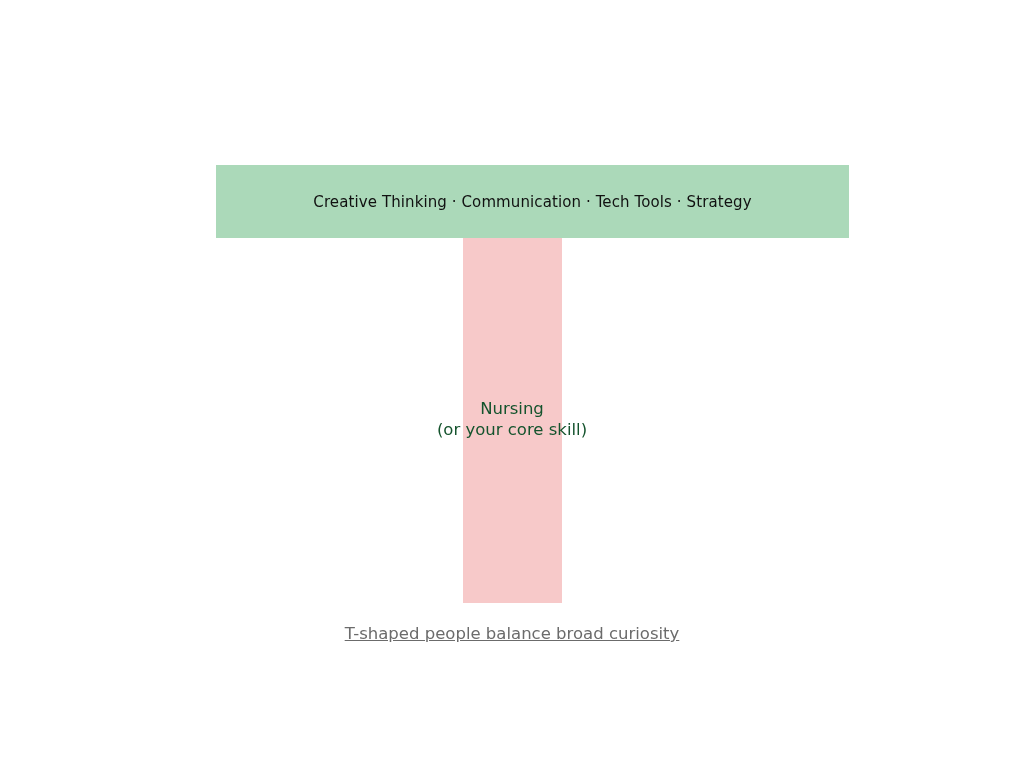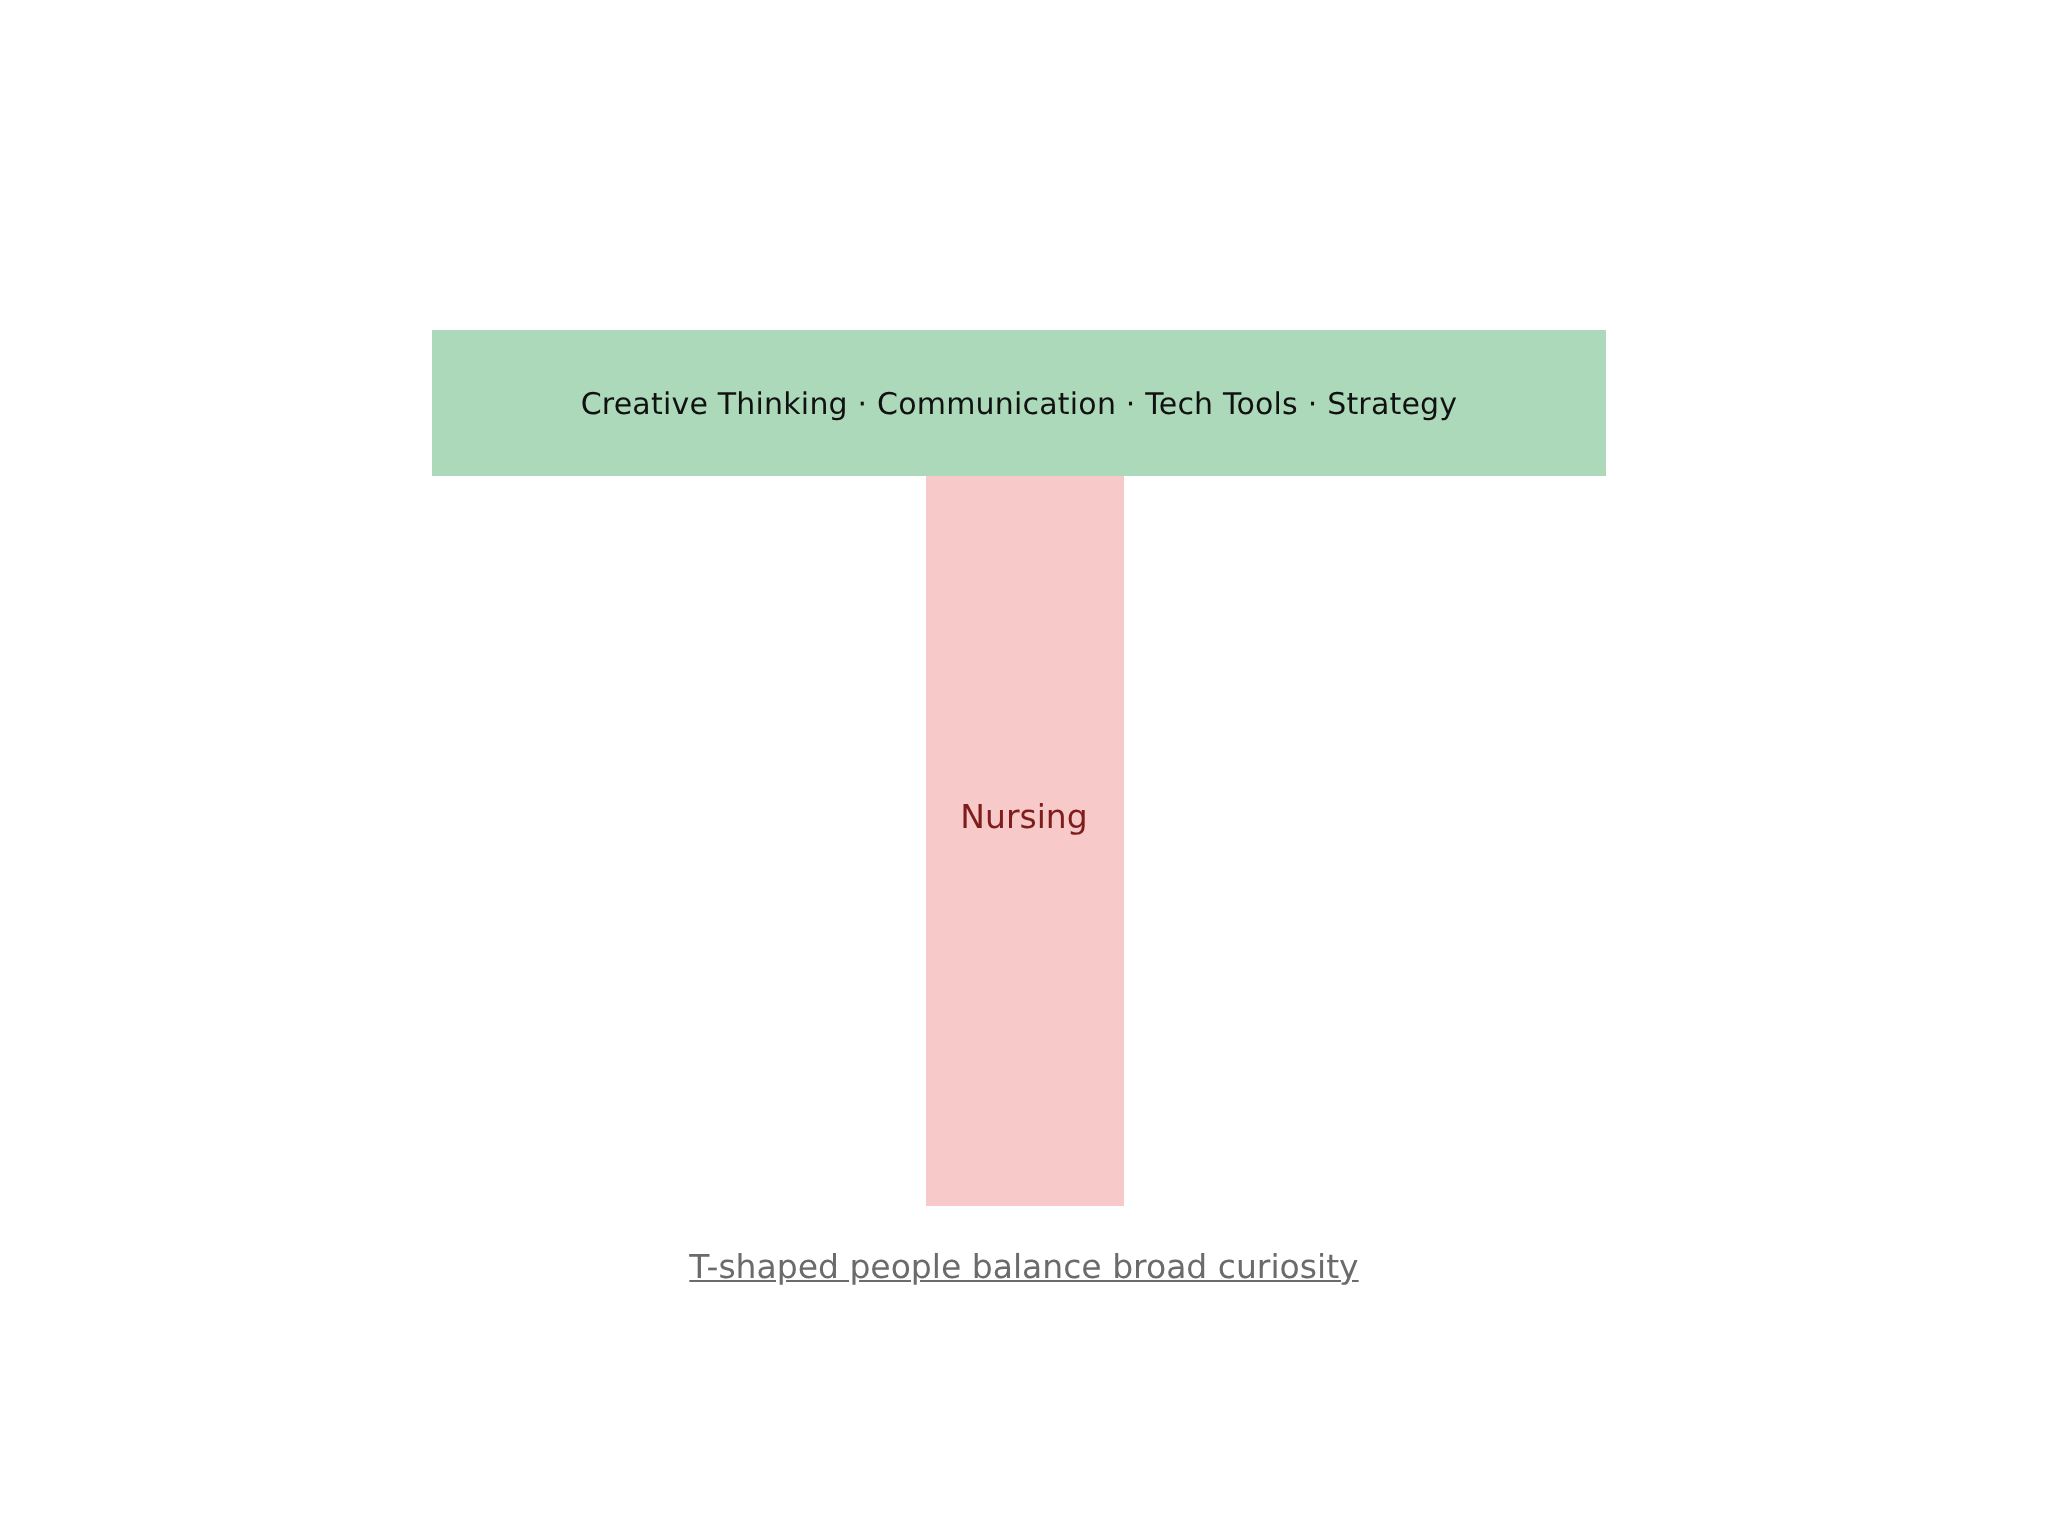--- a/index.html
+++ b/index.html
@@ -19,42 +19,42 @@
       left: 463px;
       top: 237px;
       width: 99px;
       height: 366px;
       background: #f7c9c9;
     }
     .t-bar {
       position: absolute;
       left: 216px;
       top: 165px;
-      width: 587px;
+      width: 633px;
       height: 73px;
       background: #abd9b9;
       display: flex;
       align-items: center;
       justify-content: center;
     }
     .bar-label {
       font-size: 15px;
       color: #111111;
       white-space: nowrap;
       letter-spacing: 0.1px;
     }
     .stem-label {
       position: absolute;
       left: 312px;
       top: 398px;
       width: 400px;
       text-align: center;
       font-size: 16.5px;
       line-height: 21px;
-      color: #7f1d1d;
+      color: #14532d;
     }
     .stem-label span { display: block; }
     .caption {
       position: absolute;
       left: 112px;
       top: 623px;
       width: 800px;
       text-align: center;
       font-size: 16.5px;
       line-height: 21px;
@@ -67,17 +67,18 @@
 <body>
 
 <div class="t-stem"></div>
 
 <div class="t-bar">
   <span class="bar-label">Creative Thinking · Communication · Tech Tools · Strategy</span>
 </div>
 
 <div class="stem-label">
   <span>Nursing</span>
+  <span>(or your core skill)</span>
 </div>
 
 <div class="caption">
   <span>T-shaped people balance broad curiosity</span>
 </div>
 
 </body></html>

